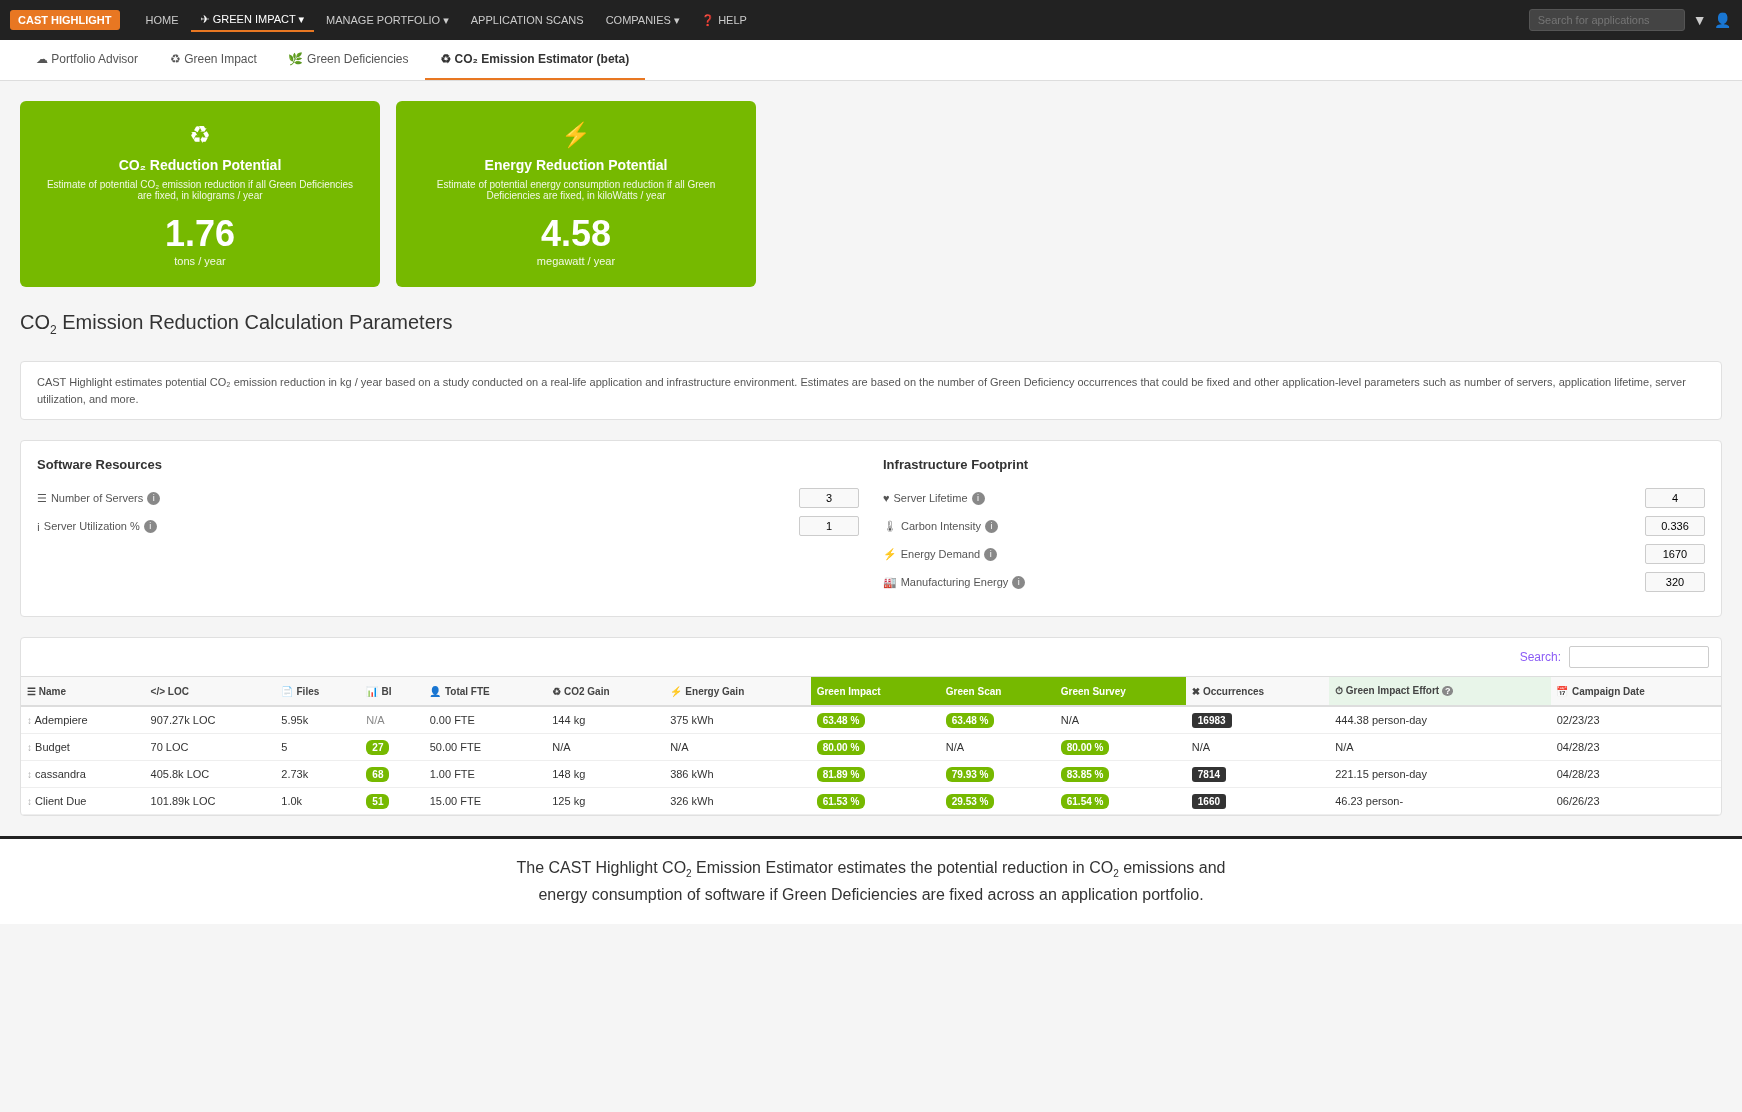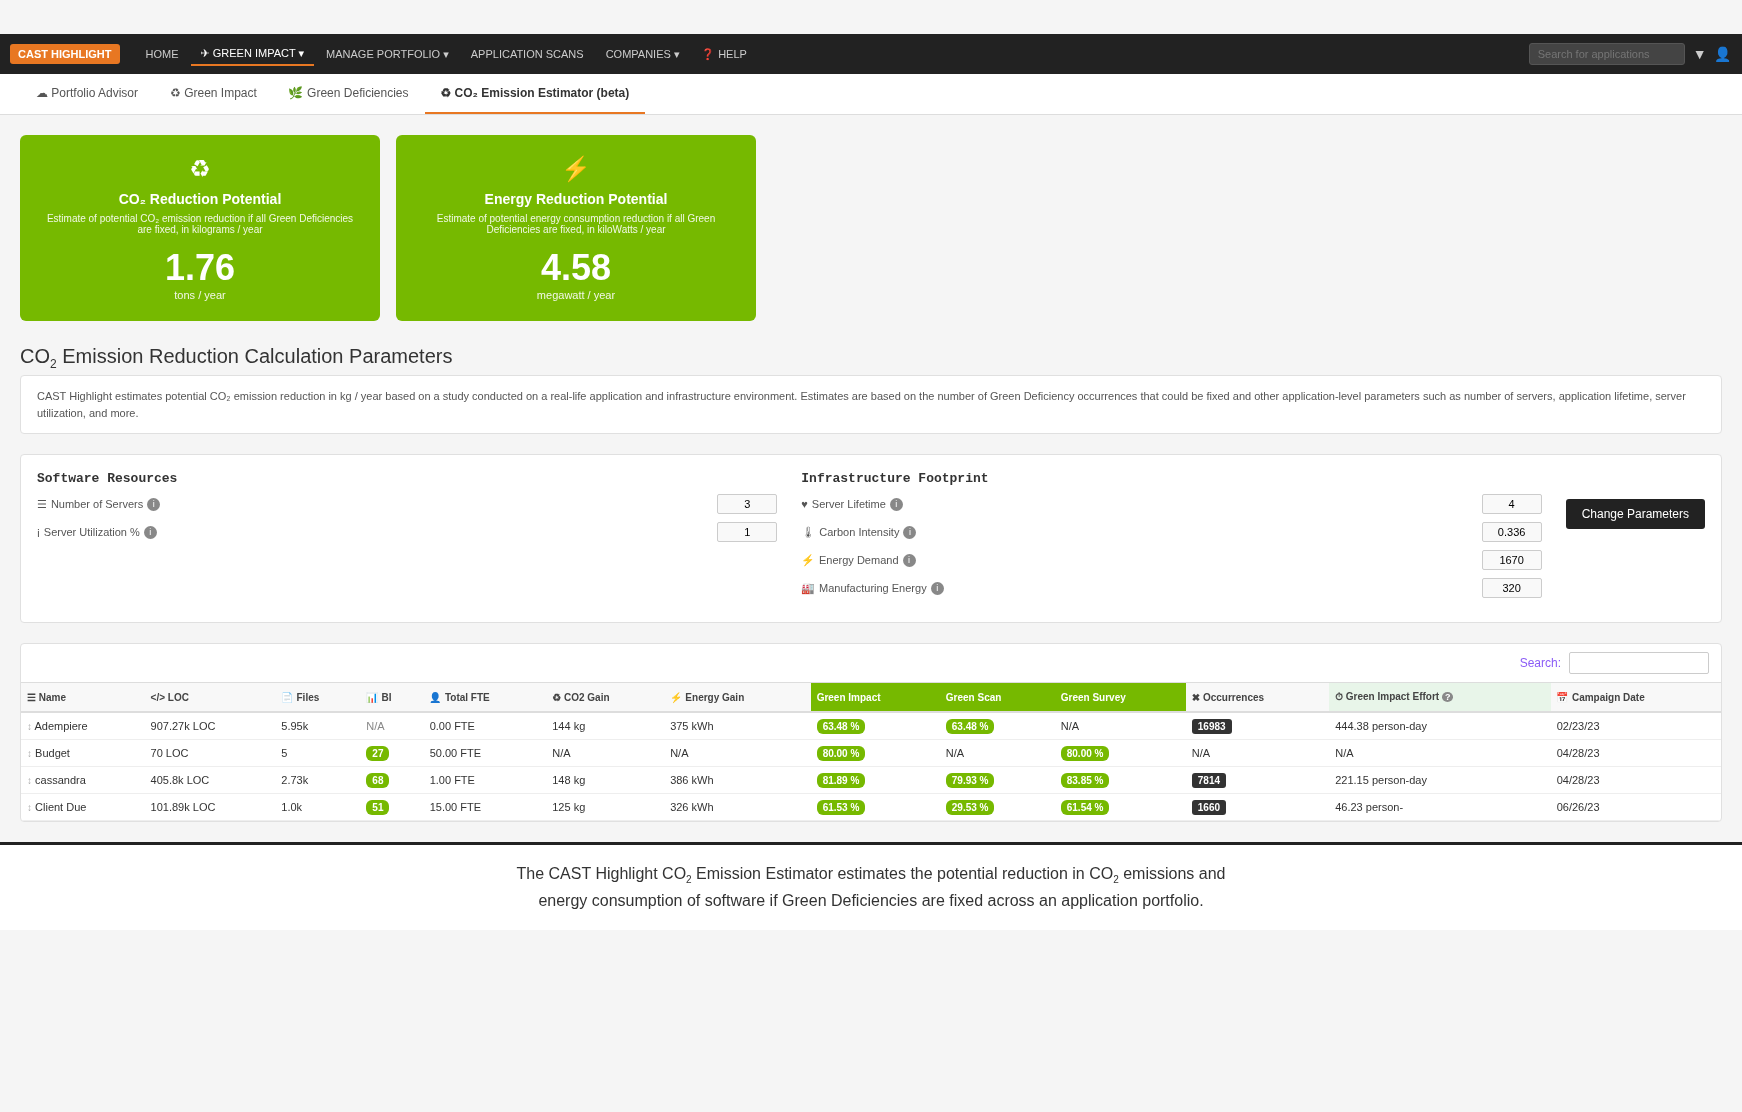--- a/index.html
+++ b/index.html
@@ -6,21 +6,20 @@
     body { font-family: Arial, sans-serif; font-size: 12px; background: #f5f5f5; color: #333; }
 
     
     .top-nav {
       background: #222;
       display: flex;
       align-items: center;
       height: 40px;
       padding: 0 10px;
       gap: 16px;
-      margin-top: 34px;
     }
     .top-nav .logo {
       background: #e87722;
       color: white;
       font-weight: bold;
       font-size: 11px;
       padding: 4px 8px;
       border-radius: 3px;
       white-space: nowrap;
     }
@@ -136,21 +135,21 @@
     .green-card .card-unit {
       font-size: 11px;
       text-align: center;
       opacity: 0.9;
     }
 
     
     .section-title {
       font-size: 20px;
       color: #333;
-      margin-bottom: 4px;
+      margin-bottom: 24px;
       font-weight: normal;
     }
     .section-title sub { font-size: 12px; }
 
     
     .info-box {
       background: #fff;
       border: 1px solid #e0e0e0;
       border-radius: 4px;
       padding: 12px 16px;
@@ -173,22 +172,21 @@
       gap: 24px;
       align-items: flex-start;
     }
     .params-col {
       flex: 1;
     }
     .params-col-title {
       font-size: 13px;
       font-weight: bold;
       color: #333;
-      margin-bottom: 8px;
-      font-family: Liberation Mono, monospace;
+      margin-bottom: 16px;
     }
     .param-row {
       display: flex;
       align-items: center;
       margin-bottom: 8px;
       gap: 8px;
     }
     .param-label {
       font-size: 11px;
       color: #555;
@@ -421,23 +419,20 @@
         <div class="param-row">
           <div class="param-label">
             <span>🏭</span>
             Manufacturing Energy
             <span class="info-circle">i</span>
           </div>
           <input class="param-input" type="text" value="320" style="">
         </div>
       </div>
 
-      <div style="display:flex;align-items:flex-start;padding-top:8px;">
-        <button class="change-params-btn">Change Parameters</button>
-      </div>
     </div>
   </div>
 
   <div class="table-section">
     <div class="table-search-row">
       <span class="table-search-label">Search:</span>
       <input class="table-search-input" type="text" style="">
     </div>
     <table>
       <thead>

